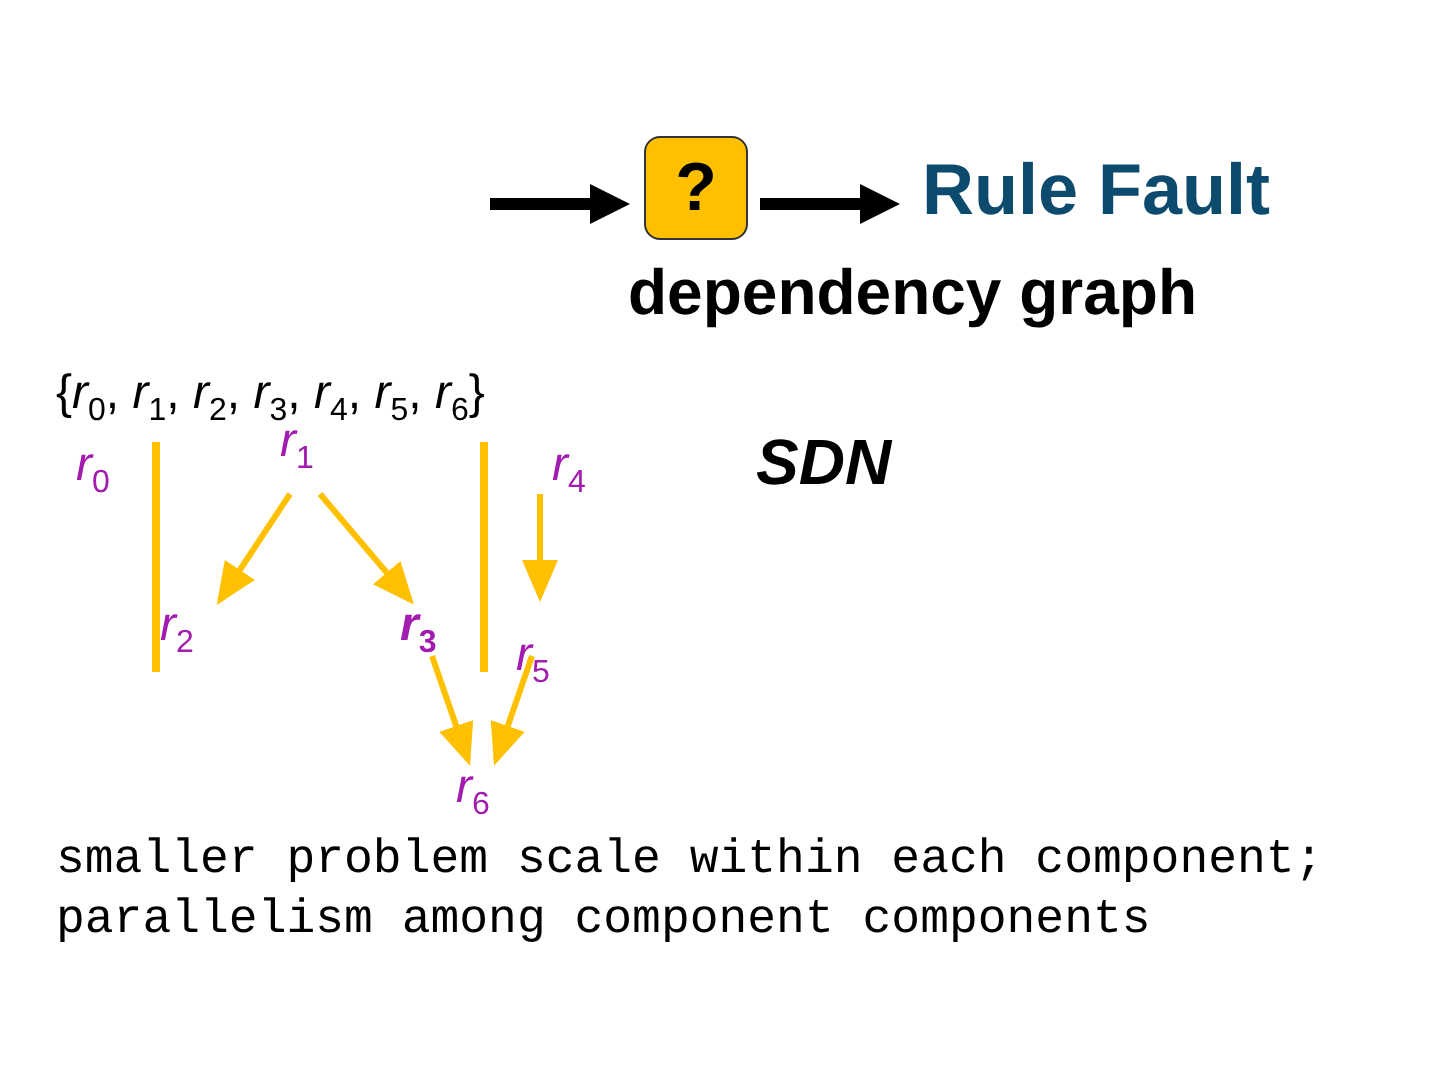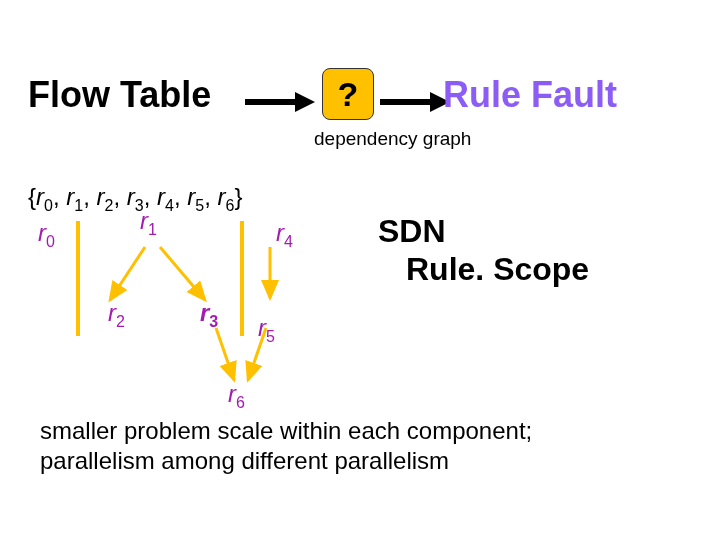--- a/index.html
+++ b/index.html
@@ -29,26 +29,26 @@
   .qmark-box {
     position: absolute; left: 322px; top: 68px;
     width: 52px; height: 52px;
     background: #ffc000;
     border: 1px solid #333;
     border-radius: 8px;
     display: flex; align-items: center; justify-content: center;
     font-size: 34px; font-weight: bold; color: #000;
   }
   .rule-fault {
-    position: absolute; left: 443px; top: 74px;
-    font-size: 36px; font-weight: bold; color: #8b5cf6;
+    position: absolute; left: 461px; top: 74px;
+    font-size: 36px; font-weight: bold; color: #0c4a6e;
   }
   .dep-graph {
     position: absolute; left: 314px; top: 128px;
-    font-size: 19px; font-weight: normal; color: #000;
+    font-size: 32px; font-weight: bold; color: #000;
   }
 
   
   .rule-set {
     position: absolute; left: 28px; top: 183px;
     font-size: 24px; color: #000;
   }
   .rule-set .r { font-style: italic; }
   .rule-set sub { font-size: 16px; font-style: normal; }
 
@@ -56,56 +56,56 @@
   .node {
     position: absolute;
     font-size: 24px; color: #a21caf;
   }
   .node .r { font-style: italic; }
   .node sub { font-size: 16px; font-style: normal; }
 
   .n0 { left: 38px;  top: 219px; }
   .n1 { left: 140px; top: 207px; }
   .n4 { left: 276px; top: 219px; }
-  .n2 { left: 108px;  top: 299px; }
+  .n2 { left: 80px;  top: 299px; }
   .n3 { left: 200px; top: 299px; font-weight: bold; }
   .n5 { left: 258px; top: 314px; }
   .n6 { left: 228px; top: 380px; }
 
   
   .sep1 { position: absolute; left: 76px;  top: 221px; width: 4px; height: 115px; background: #ffc000; }
   .sep2 { position: absolute; left: 240px; top: 221px; width: 4px; height: 115px; background: #ffc000; }
 
   
   .sdn-block {
     position: absolute; left: 378px; top: 212px;
     font-size: 32px; font-weight: bold; color: #000;
     line-height: 1.2;
+    font-style: italic;
   }
   .sdn-block .l2, .sdn-block .l3 { padding-left: 28px; }
 
   
   .bottom {
-    position: absolute; left: 40px; top: 416px;
-    font-size: 24px; color: #000; line-height: 1.25;
+    position: absolute; left: 28px; top: 416px;
+    font-size: 24px; color: #000; line-height: 1.25; font-family: Liberation Mono, monospace;
   }
 
   
   .graph-svg {
     position: absolute; left: 0; top: 0;
     width: 720px; height: 540px;
     pointer-events: none;
   }
 </style>
 </head>
 <body>
 
 <div class="stage">
 
-  <div class="flow-table">Flow Table</div>
 
   <svg class="arrow1" viewBox="0 0 70 24">
     <line x1="0" y1="12" x2="52" y2="12" stroke="#000" stroke-width="6"></line>
     <polygon points="50,2 70,12 50,22" fill="#000"></polygon>
   </svg>
 
   <div class="qmark-box">
     <span>?</span>
   </div>
 
@@ -146,21 +146,20 @@
   <div class="node n0"><span class="r">r</span><sub>0</sub></div>
   <div class="node n1"><span class="r">r</span><sub>1</sub></div>
   <div class="node n4"><span class="r">r</span><sub>4</sub></div>
   <div class="node n2"><span class="r">r</span><sub>2</sub></div>
   <div class="node n3"><span class="r">r</span><sub>3</sub></div>
   <div class="node n5"><span class="r">r</span><sub>5</sub></div>
   <div class="node n6"><span class="r">r</span><sub>6</sub></div>
 
   <div class="sdn-block">
     <div>SDN</div>
-    <div class="l2">Rule. Scope</div>
   </div>
 
   <div class="bottom">
     <div>smaller problem scale within each component;</div>
-    <div>parallelism among different parallelism</div>
+    <div>parallelism among component components</div>
   </div>
 
 </div>
 
 </body></html>

